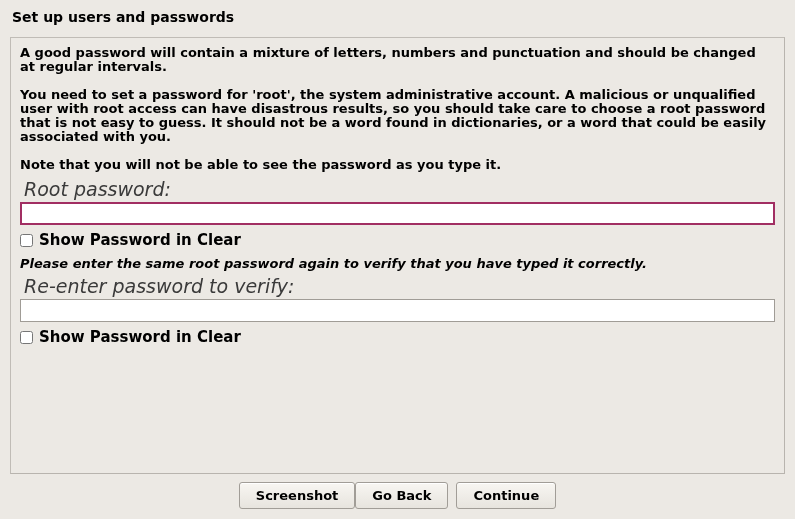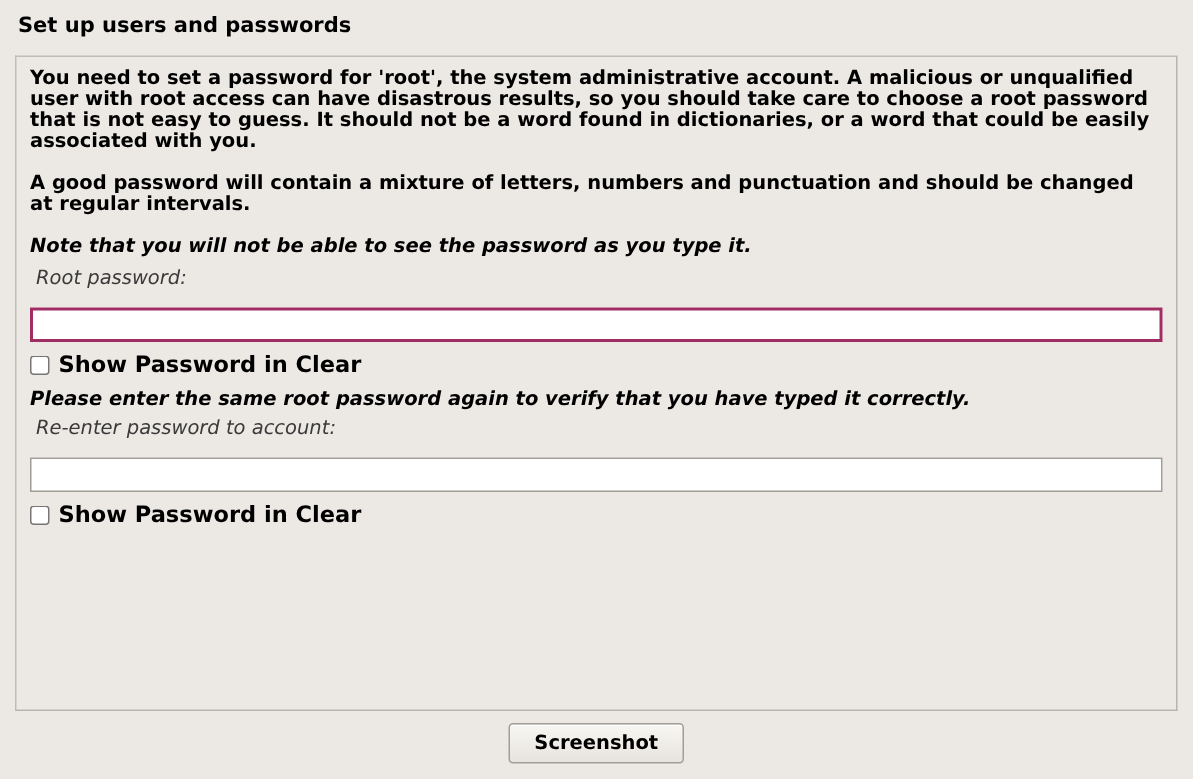--- a/index.html
+++ b/index.html
@@ -42,27 +42,26 @@
       font-weight: bold;
       line-height: 1.08;
       margin-bottom: 14px;
       font-size: 13px;
     }
     .note {
       font-weight: bold;
       line-height: 1.08;
       margin-bottom: 6px;
       font-size: 13px;
-      font-style: italic;
     }
     .field-label {
       font-style: italic;
       color: #3a3a3a;
-      padding: 0 0 12px 4px;
-      font-size: 13px;
+      padding: 0 0 2px 4px;
+      font-size: 19px;
     }
     .verify-heading {
       font-weight: bold;
       line-height: 1.08;
       margin: 8px 0 4px 0;
       font-size: 13px;
       font-style: italic;
     }
     input.text-input {
       width: 100%;
@@ -118,43 +117,45 @@
   </style>
 </head>
 <body>
 
 <div class="window">
 
   <div class="title">Set up users and passwords</div>
 
   <div class="panel">
 
+    <div class="para">A good password will contain a mixture of letters, numbers and punctuation and should be changed at regular intervals.</div>
     <div class="para">You need to set a password for 'root', the system administrative account. A malicious or unqualified user with root access can have disastrous results, so you should take care to choose a root password that is not easy to guess. It should not be a word found in dictionaries, or a word that could be easily associated with you.</div>
-    <div class="para">A good password will contain a mixture of letters, numbers and punctuation and should be changed at regular intervals.</div>
     <div class="note">Note that you will not be able to see the password as you type it.</div>
 
     <div class="field-label">Root password:</div>
     <input type="password" class="text-input focused" value="" style="">
 
     <div class="checkbox-row">
       <input type="checkbox" id="show1" style="">
       <label for="show1">Show Password in Clear</label>
     </div>
 
     <div class="verify-heading">Please enter the same root password again to verify that you have typed it correctly.</div>
 
-    <div class="field-label">Re-enter password to account:</div>
+    <div class="field-label">Re-enter password to verify:</div>
     <input type="password" class="text-input" value="" style="">
 
     <div class="checkbox-row">
       <input type="checkbox" id="show2" style="">
       <label for="show2">Show Password in Clear</label>
     </div>
 
   </div>
 
   <div class="button-bar">
     <button>Screenshot</button>
     <div class="button-group-right">
+      <button>Go Back</button>
+      <button>Continue</button>
     </div>
   </div>
 
 </div>
 
 </body></html>

